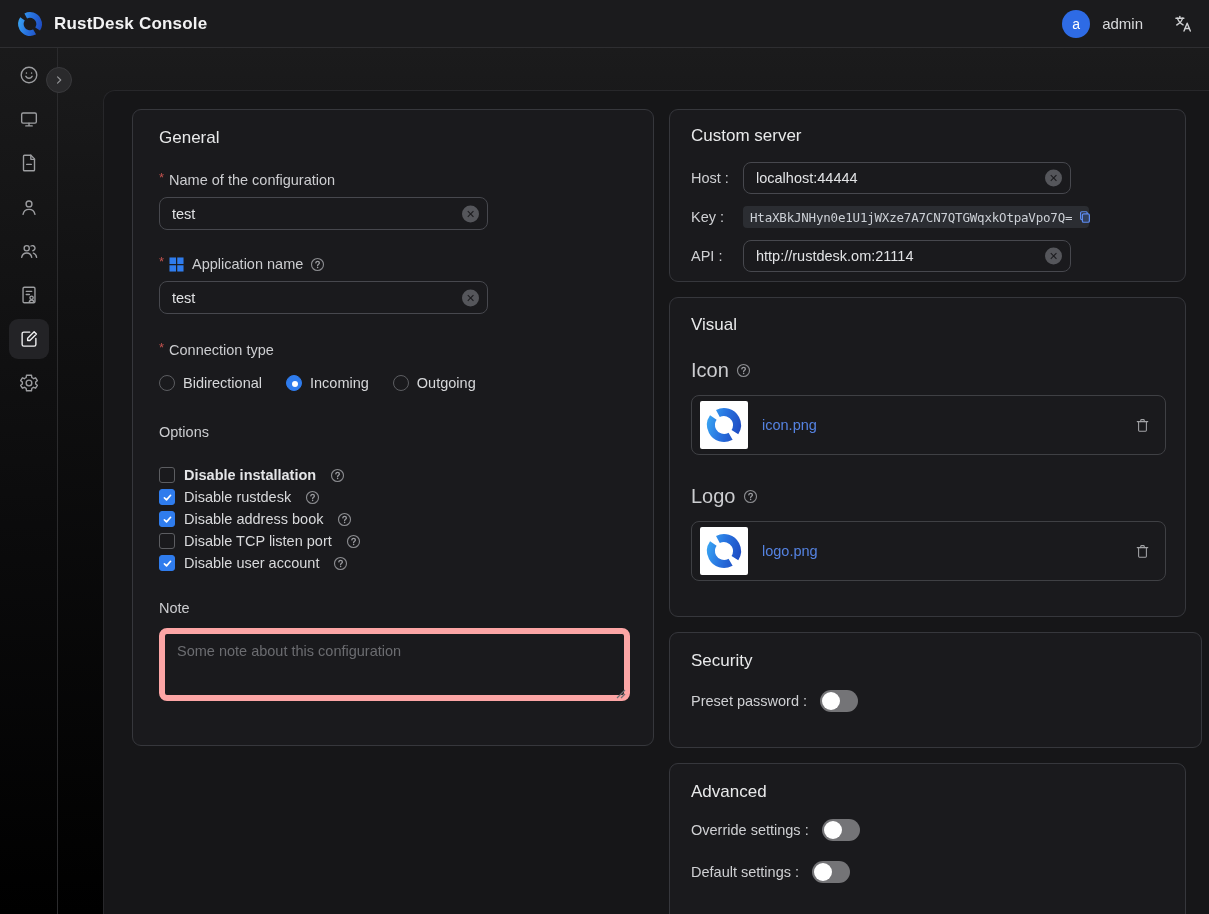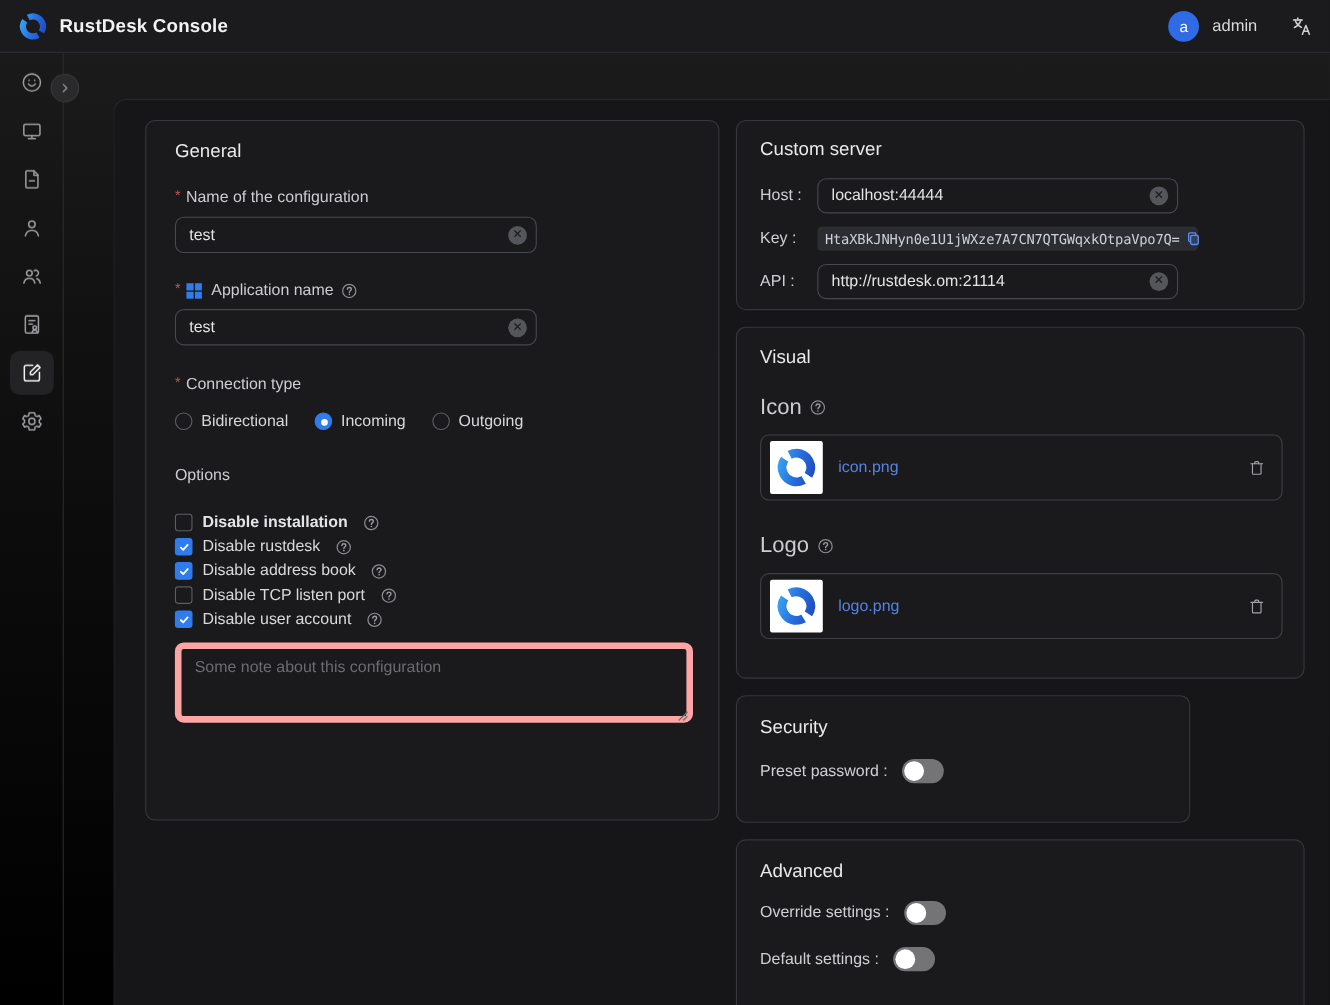--- a/index.html
+++ b/index.html
@@ -41,21 +41,21 @@
   .panel { position:fixed; left:103px; top:90px; width:1106px; height:824px;
     background:#161618; border-top-left-radius:12px; border-top:1px solid #27272a;
     border-left:1px solid #27272a; z-index:10; overflow:hidden; }
   .card { position:absolute; background:#1a1a1d; border:1px solid #36373c; border-radius:9px; }
   .card h2 { font-size:17px; font-weight:500; color:#e8e9ea; line-height:20px; }
 
   .general-card { left:28px; top:18px; width:522px; height:637px; padding:18px 26px; }
   .right-col { position:absolute; left:565px; top:18px; width:517px; }
   .custom-server-card { left:0; top:0; width:517px; height:173px; padding:16px 21px; }
   .visual-card { left:0; top:188px; width:517px; height:320px; padding:17px 21px; }
-  .security-card { left:0; top:523px; width:413px; height:116px; padding:18px 21px; }
+  .security-card { left:0; top:523px; width:533px; height:116px; padding:18px 21px; }
   .advanced-card { left:0; top:654px; width:517px; height:170px; padding:18px 21px; }
 
   
   .field-label { display:flex; align-items:center; font-size:14.5px; color:#cccdd0; line-height:20px; }
   .req { color:#c0524e; font-size:13px; margin-right:5px; position:relative; top:-2px; }
   .g-title { margin-bottom:22px; }
   .mt7  { margin-top:7px; }
   .text-input-wrap { position:relative; width:329px; }
   .text-input { width:100%; height:33px; background:#1a1a1d; border:1px solid #47484e;
     border-radius:8px; color:#e2e3e5; font-size:14.5px; padding:0 34px 0 12px;
@@ -341,20 +341,23 @@
           </span>
         <span class="check-label">Disable user account</span>
         <svg class="help-icon" viewBox="0 0 16 16">
             <circle class="ring" cx="8" cy="8" r="6.4"></circle>
             <path d="M6.2 6.3c.1-1 .9-1.7 1.9-1.7s1.9.7 1.9 1.7c0 1.5-1.9 1.5-1.9 2.9"></path>
             <circle class="dot" cx="8.1" cy="11.3" r="0.8"></circle>
           </svg>
       </div>
     </div>
 
+    <div class="field-label" style="margin-top:24px">
+      <span>Note</span>
+    </div>
     <div class="note-wrap">
       <textarea class="note-area" placeholder="Some note about this configuration" style=""></textarea>
       <svg class="resize-grip" viewBox="0 0 10 10">
         <path d="M1 9 9 1M5 9 9 5"></path>
       </svg>
     </div>
   </section>
 
   <div class="right-col">
 

